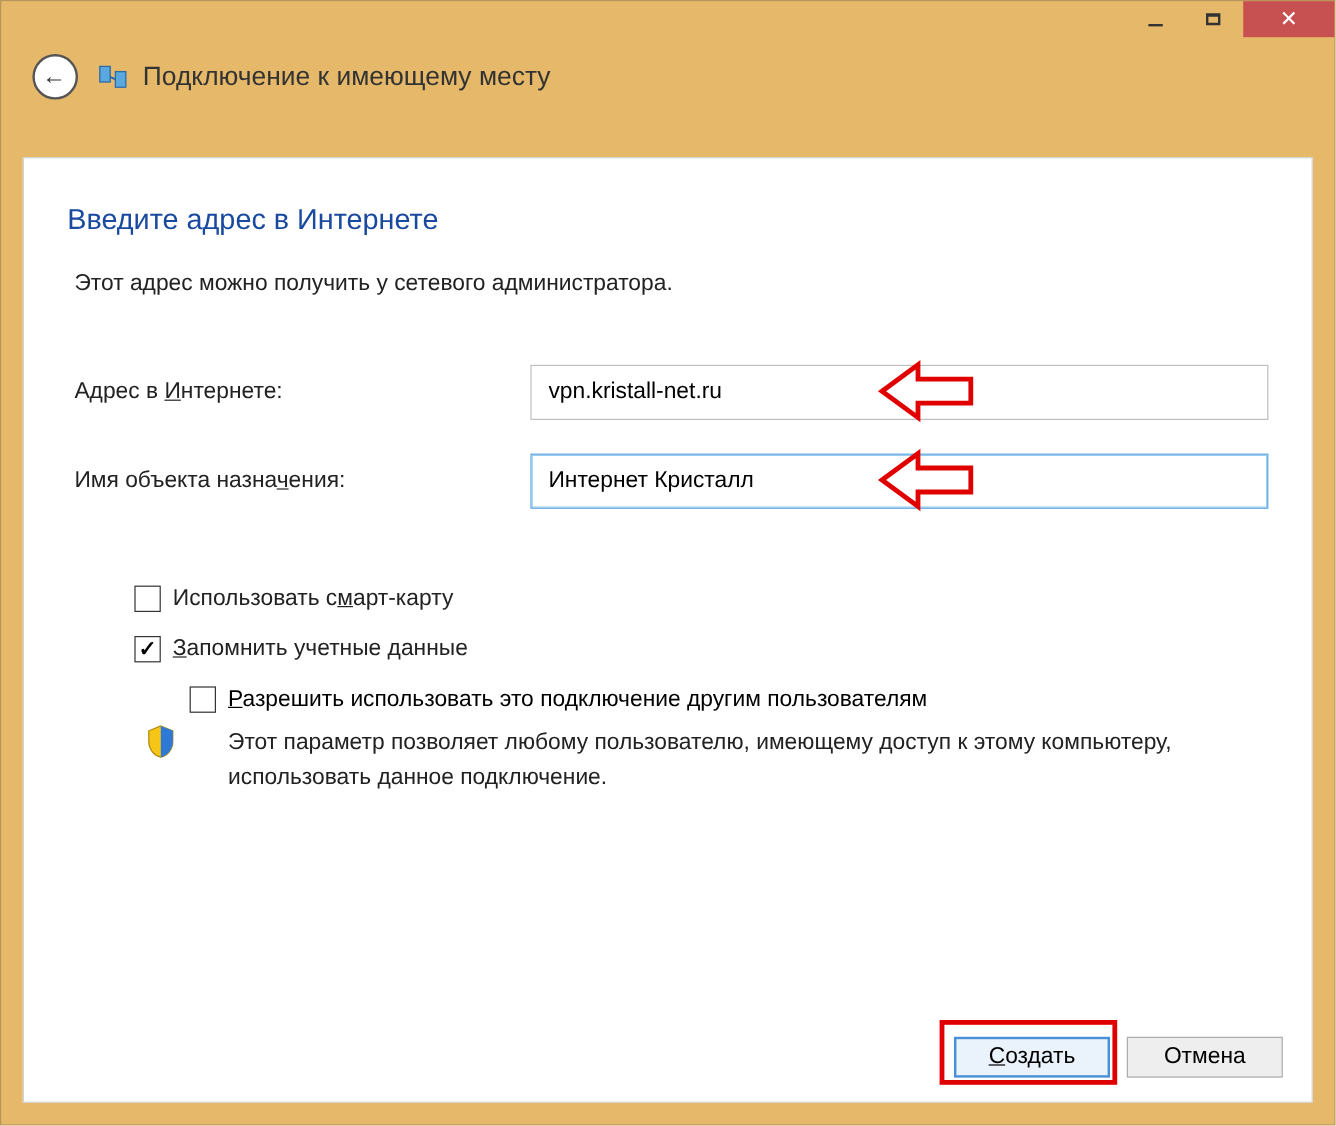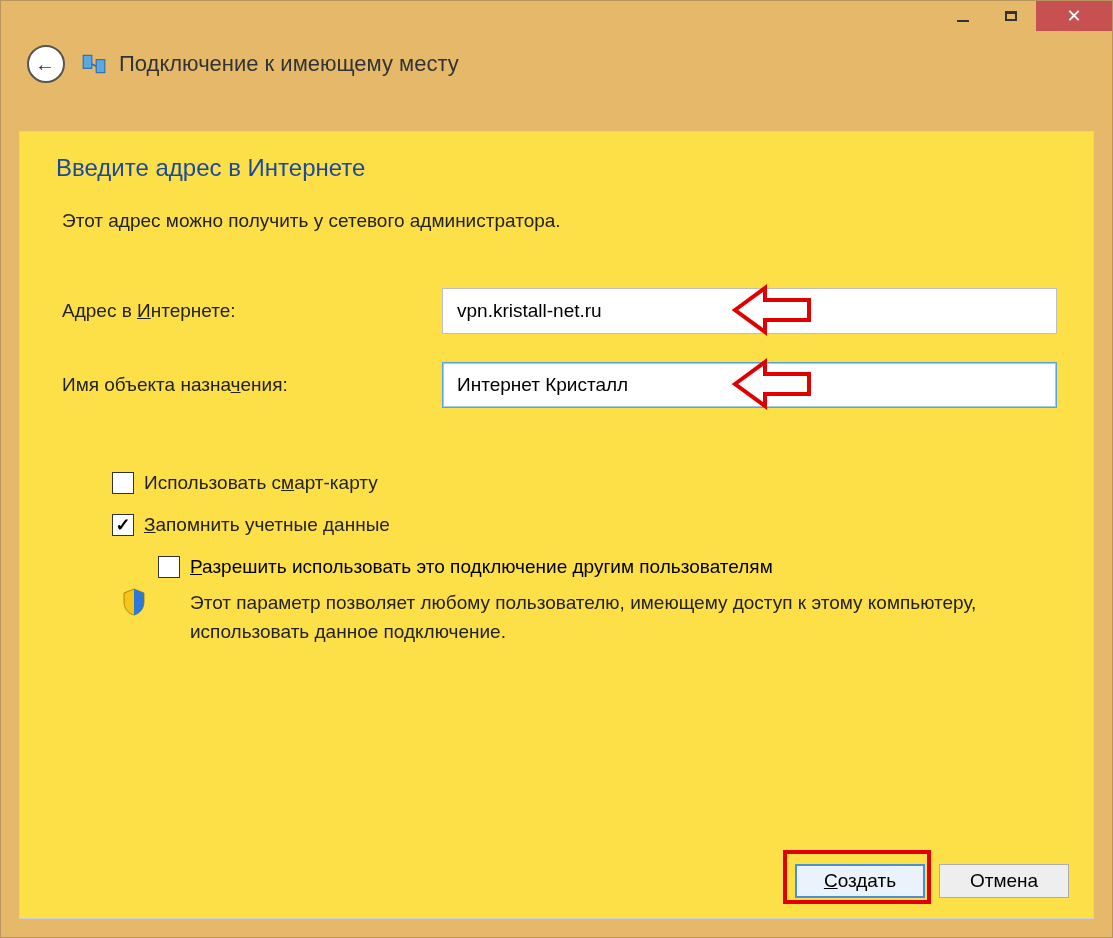--- a/index.html
+++ b/index.html
@@ -87,23 +87,23 @@
     font-size: 22px;
     color: #333;
   }
 
   .content {
     position: absolute;
     left: 18px;
     right: 18px;
     top: 130px;
     bottom: 18px;
-    background: #fde047;
+    background: #ffffff;
     border: 1px solid #d0d0d0;
-    padding: 22px 36px 20px 36px;
+    padding: 38px 36px 20px 36px;
   }
 
   .page-heading {
     font-size: 24px;
     color: #1a4aa0;
     margin: 0 0 28px 0;
     font-weight: 400;
   }
   .description {
     font-size: 19px;

